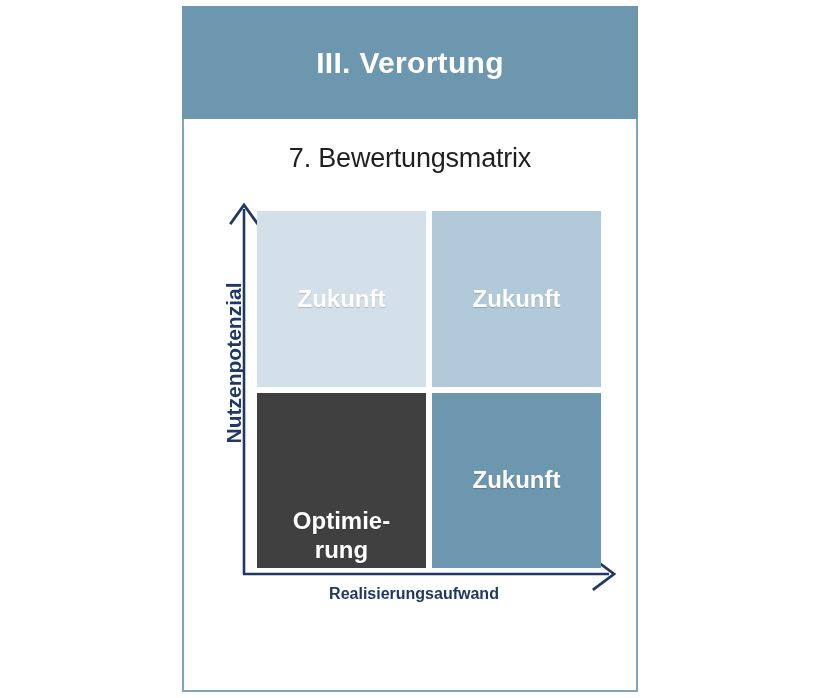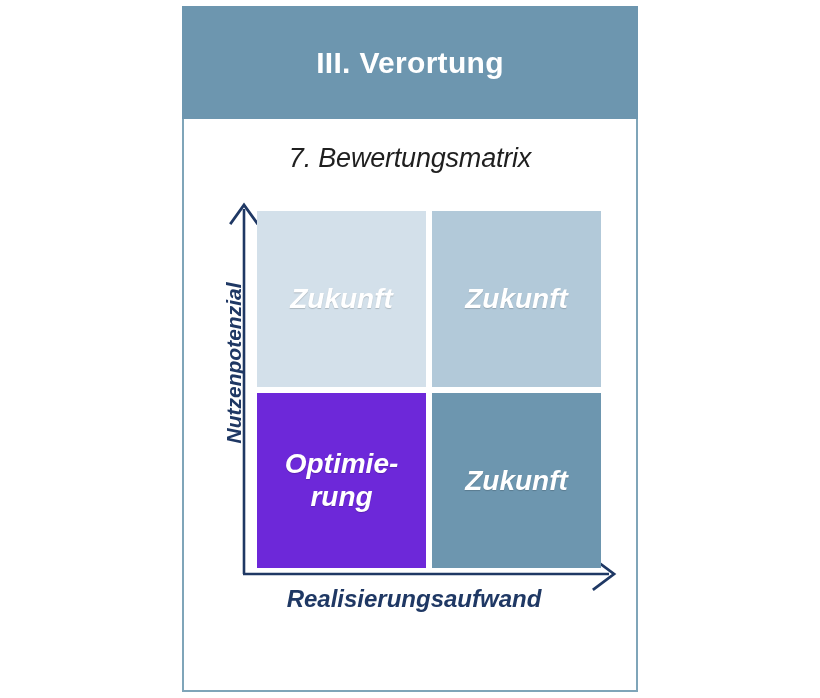--- a/index.html
+++ b/index.html
@@ -55,21 +55,20 @@
   }
 
   
   .card-body {
     position: absolute;
     left: 0;
     top: 111px;
     width: 452px;
     height: 571px;
     background: #ffffff;
-    font-style: italic;
   }
 
   .chart-title {
     position: absolute;
     left: 0;
     top: 24px;
     width: 452px;
     text-align: center;
     font-size: 27px;
     color: #1f1f1f;
@@ -97,21 +96,21 @@
     grid-template-rows: 1fr 1fr;
     gap: 6px;
   }
 
   .quad {
     display: flex;
     align-items: center;
     justify-content: center;
     text-align: center;
     color: #ffffff;
-    font-size: 28px;
+    font-size: 24px;
     font-weight: bold;
     line-height: 1.18;
     font-family: "Liberation Sans", sans-serif;
     text-shadow: 0 1px 1px rgba(0,0,0,0.18);
     padding: 4px 6px;
     box-sizing: border-box;
   }
 
   
   .axis-svg {
@@ -138,21 +137,21 @@
     white-space: nowrap;
   }
 
   .x-axis-label {
     position: absolute;
     left: 50px;
     top: 466px;
     width: 360px;
     text-align: center;
     color: #1f3864;
-    font-size: 24px;
+    font-size: 16px;
     font-weight: bold;
     font-family: "Liberation Sans", sans-serif;
     white-space: nowrap;
   }
 </style>
 </head>
 <body>
 
 <div class="slide">
 
@@ -179,21 +178,21 @@
           <polyline points="410,440 430,455 410,470" fill="none" stroke="#1f3864" stroke-width="2.8" stroke-linecap="square" stroke-linejoin="miter"></polyline>
         </svg>
 
         <div class="quadrants">
           <div class="quad" style="background:#d3e0ea;">
             <span>Zukunft</span>
           </div>
           <div class="quad" style="background:#b2c9d9;">
             <span>Zukunft</span>
           </div>
-          <div class="quad" style="background:#6d28d9;">
+          <div class="quad" style="background:#404040;align-items:flex-end;">
             <span style="white-space:pre-line;">Optimie-
 rung</span>
           </div>
           <div class="quad" style="background:#6d96af;">
             <span>Zukunft</span>
           </div>
         </div>
 
         <div class="y-axis-label">Nutzenpotenzial</div>
 

